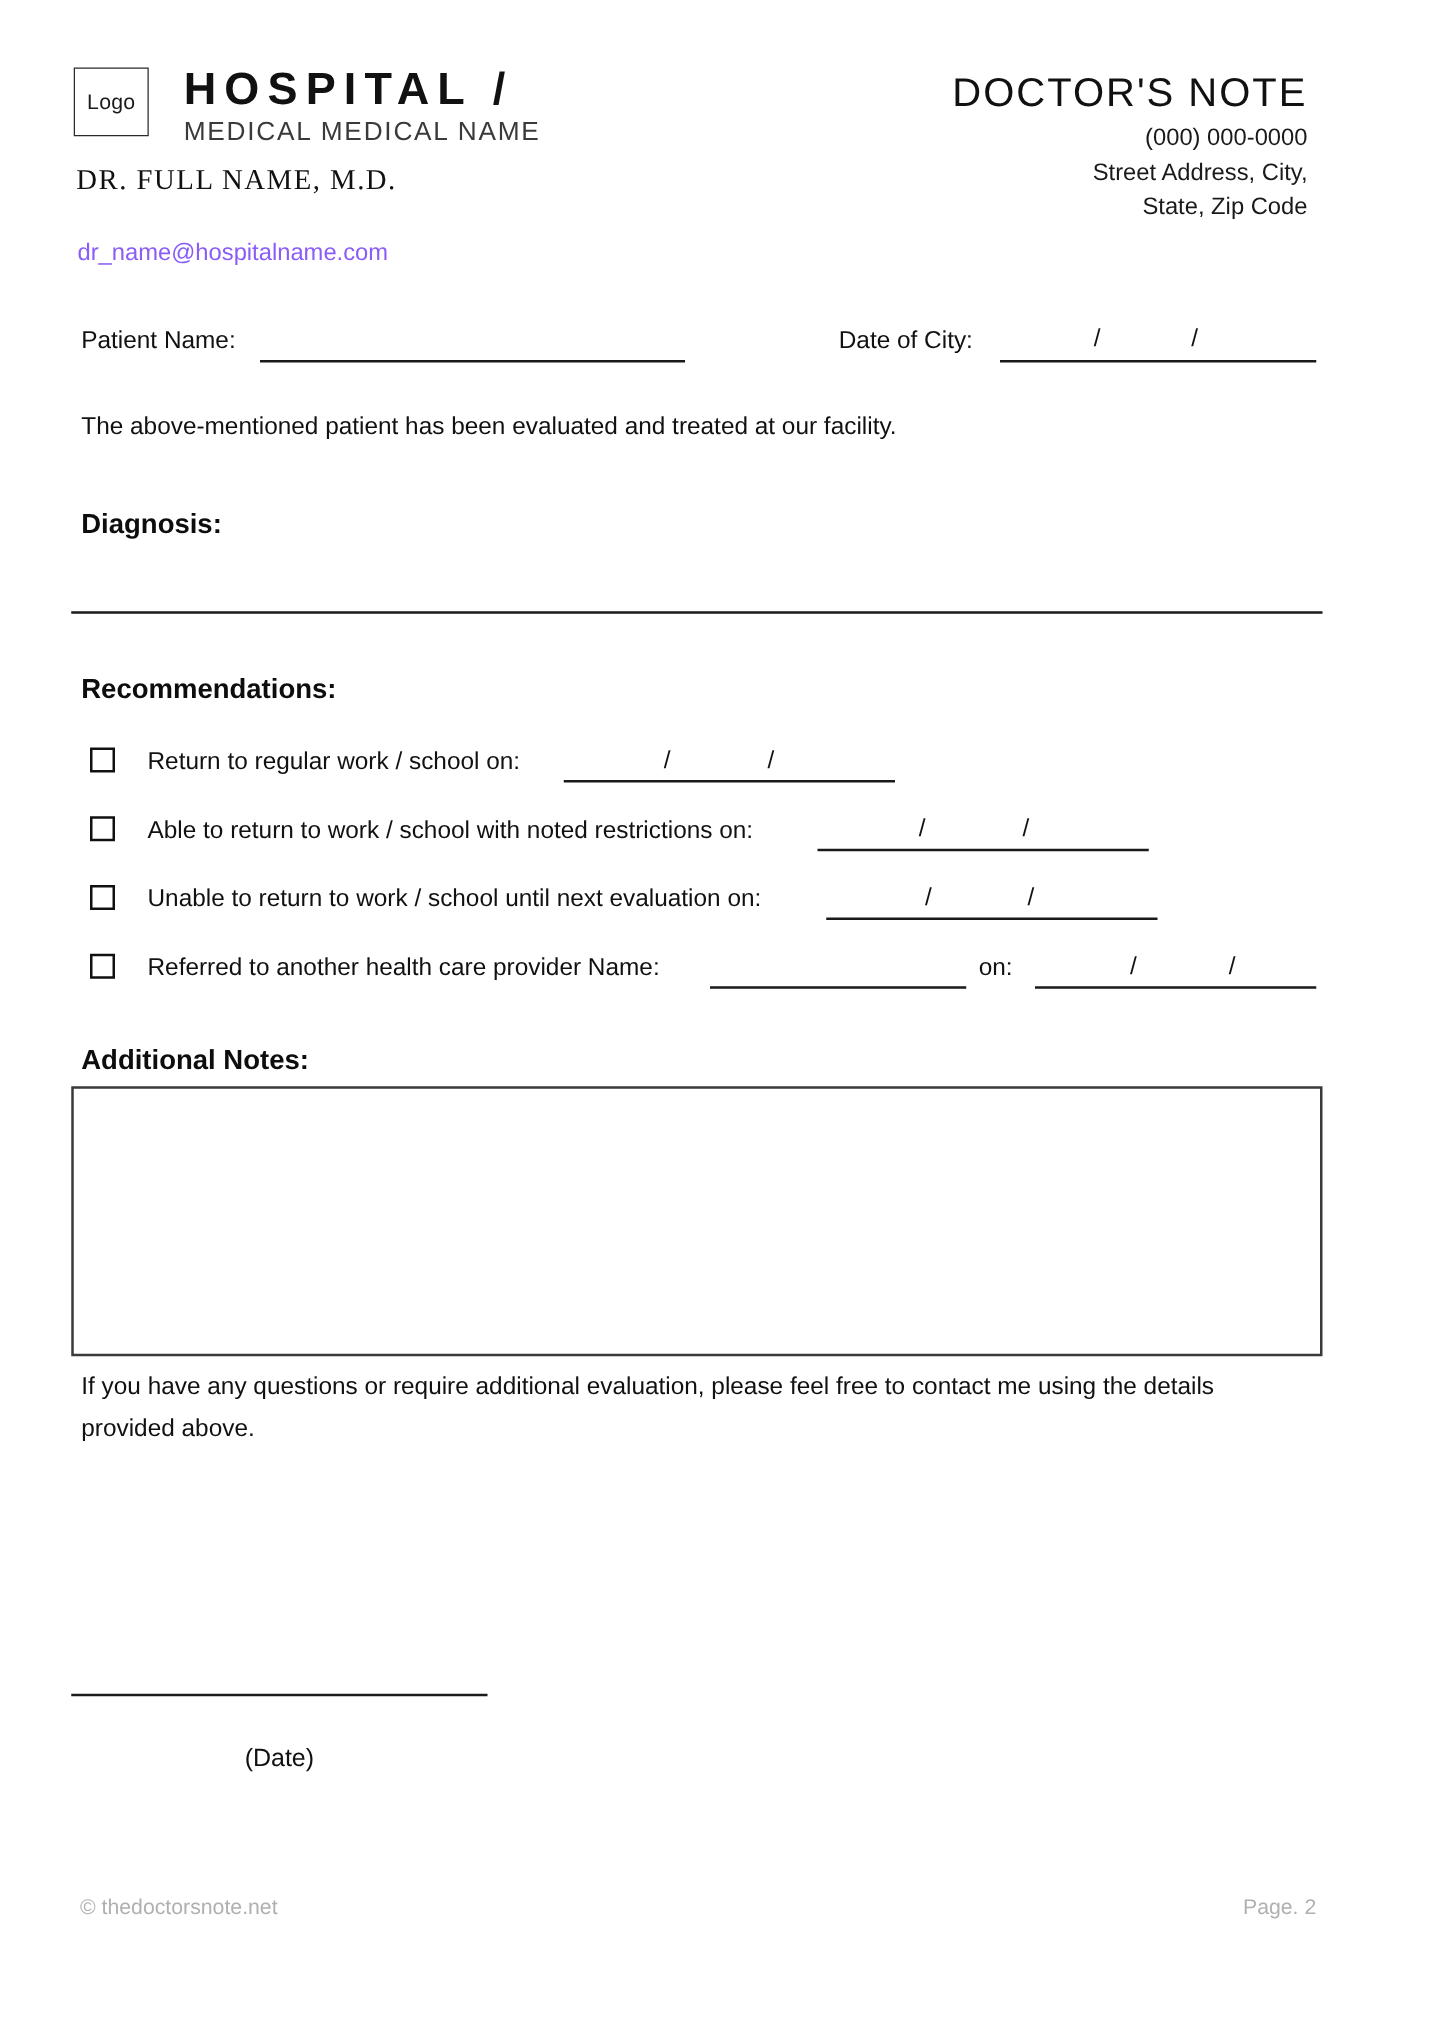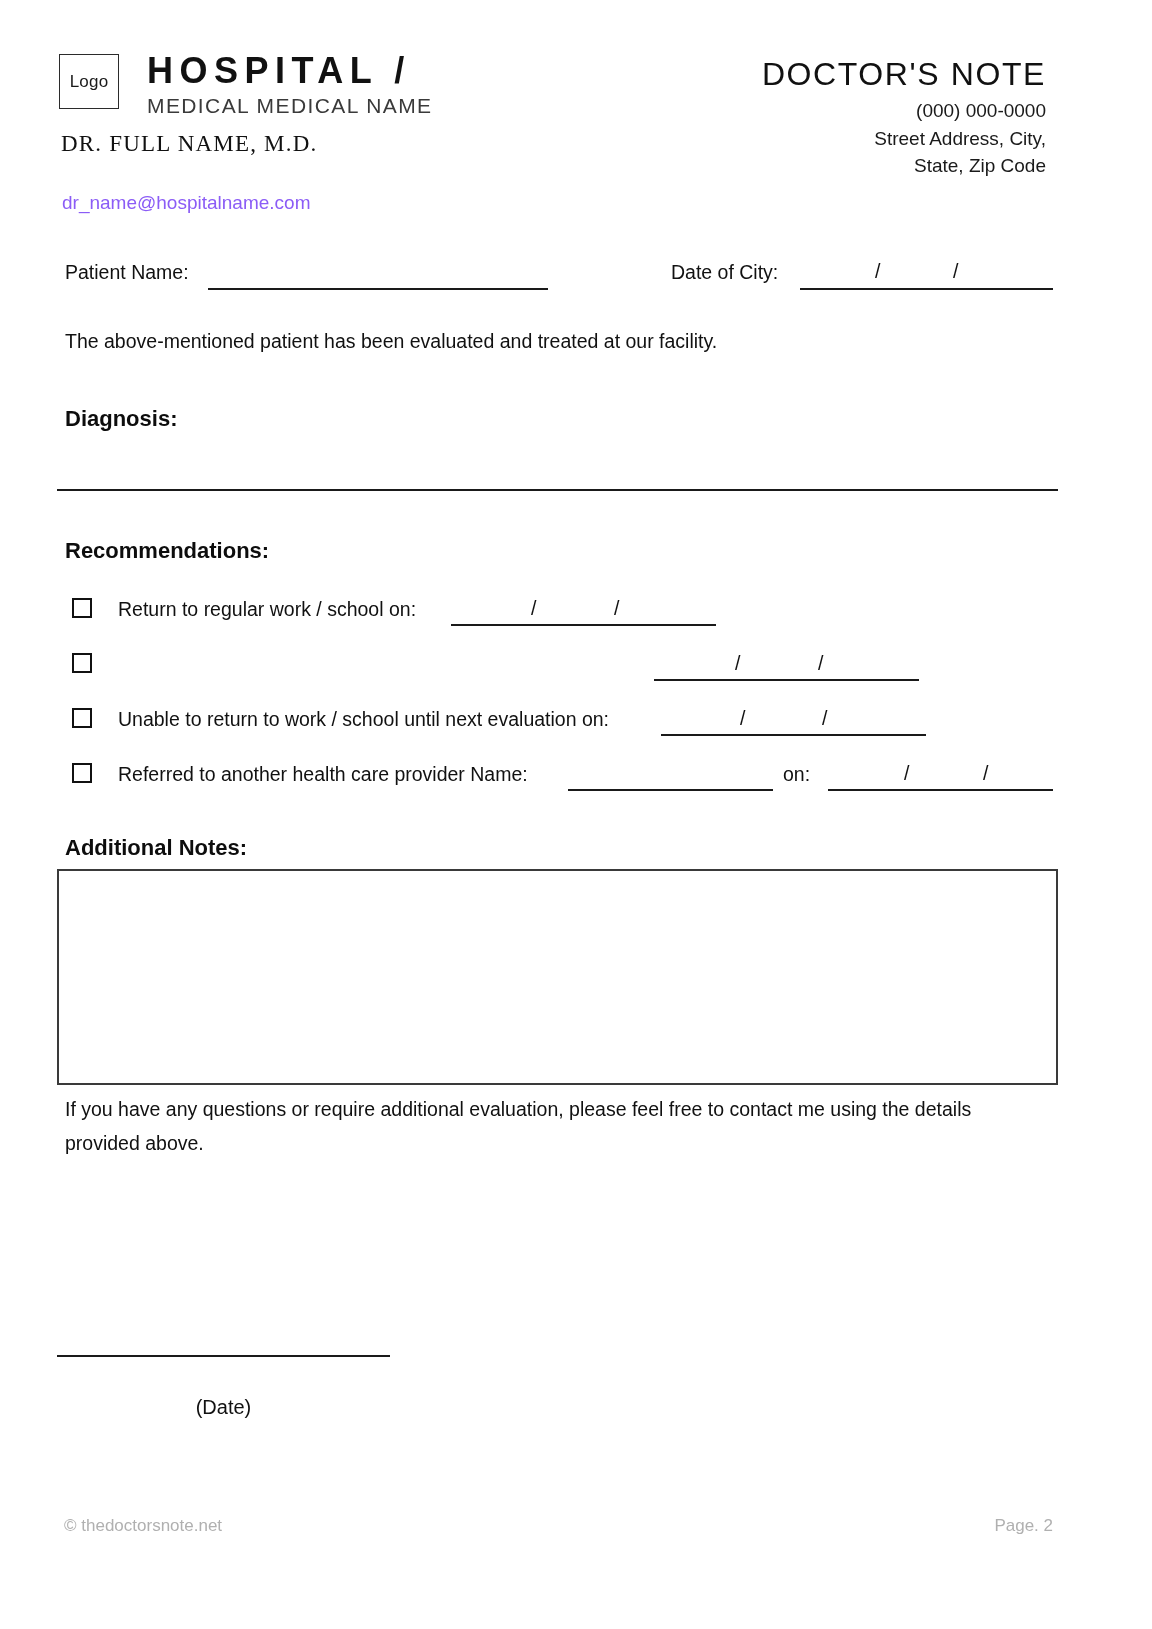--- a/index.html
+++ b/index.html
@@ -252,20 +252,21 @@
 
   <div class="sec-head" style="left:65px; top:538px;">Recommendations:</div>
 
   <div class="cbox" style="left:72px; top:598px;"></div>
   <div class="lbl" style="left:118px; top:598px;">Return to regular work / school on:</div>
   <div class="rule" style="left:451px; top:624px; width:265px;"></div>
   <div class="slash" style="left:531px; top:597px;">/</div>
   <div class="slash" style="left:614px; top:597px;">/</div>
 
   <div class="cbox" style="left:72px; top:653px;"></div>
+  <div class="lbl" style="left:118px; top:653px;">Able to return to work / school with noted restrictions on:</div>
   <div class="rule" style="left:654px; top:679px; width:265px;"></div>
   <div class="slash" style="left:735px; top:652px;">/</div>
   <div class="slash" style="left:818px; top:652px;">/</div>
 
   <div class="cbox" style="left:72px; top:708px;"></div>
   <div class="lbl" style="left:118px; top:708px;">Unable to return to work / school until next evaluation on:</div>
   <div class="rule" style="left:661px; top:734px; width:265px;"></div>
   <div class="slash" style="left:740px; top:707px;">/</div>
   <div class="slash" style="left:822px; top:707px;">/</div>
 

